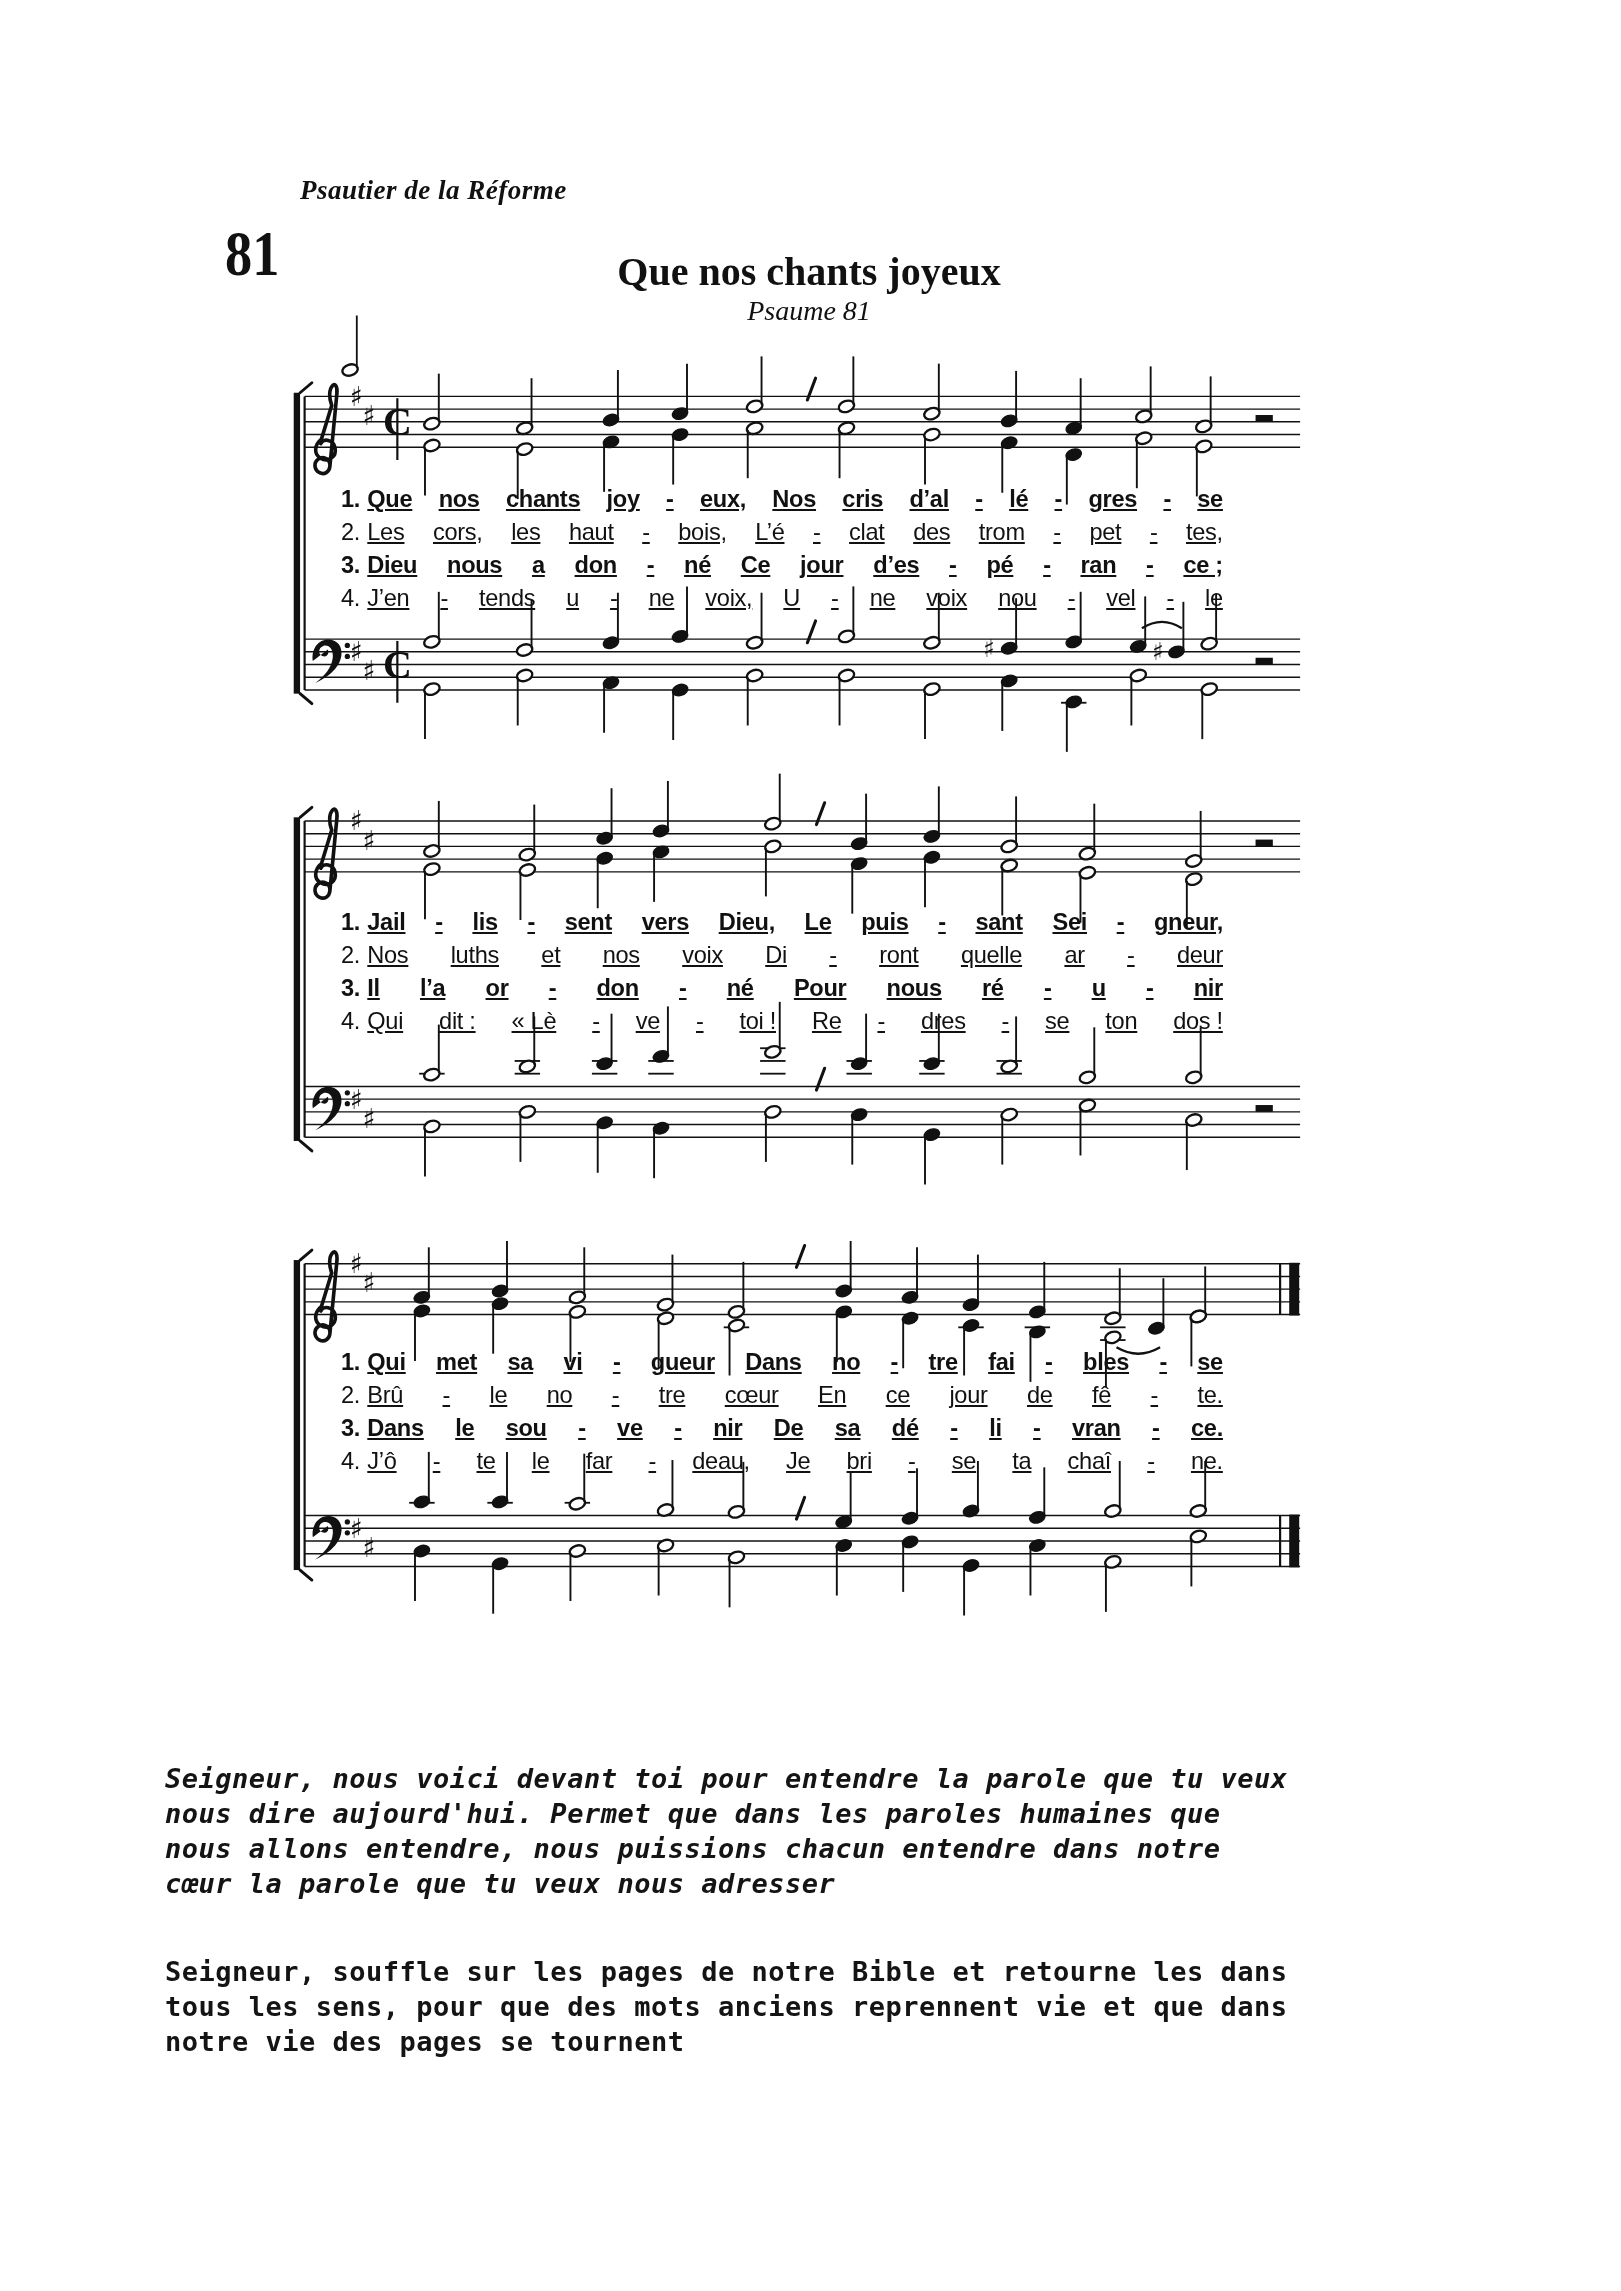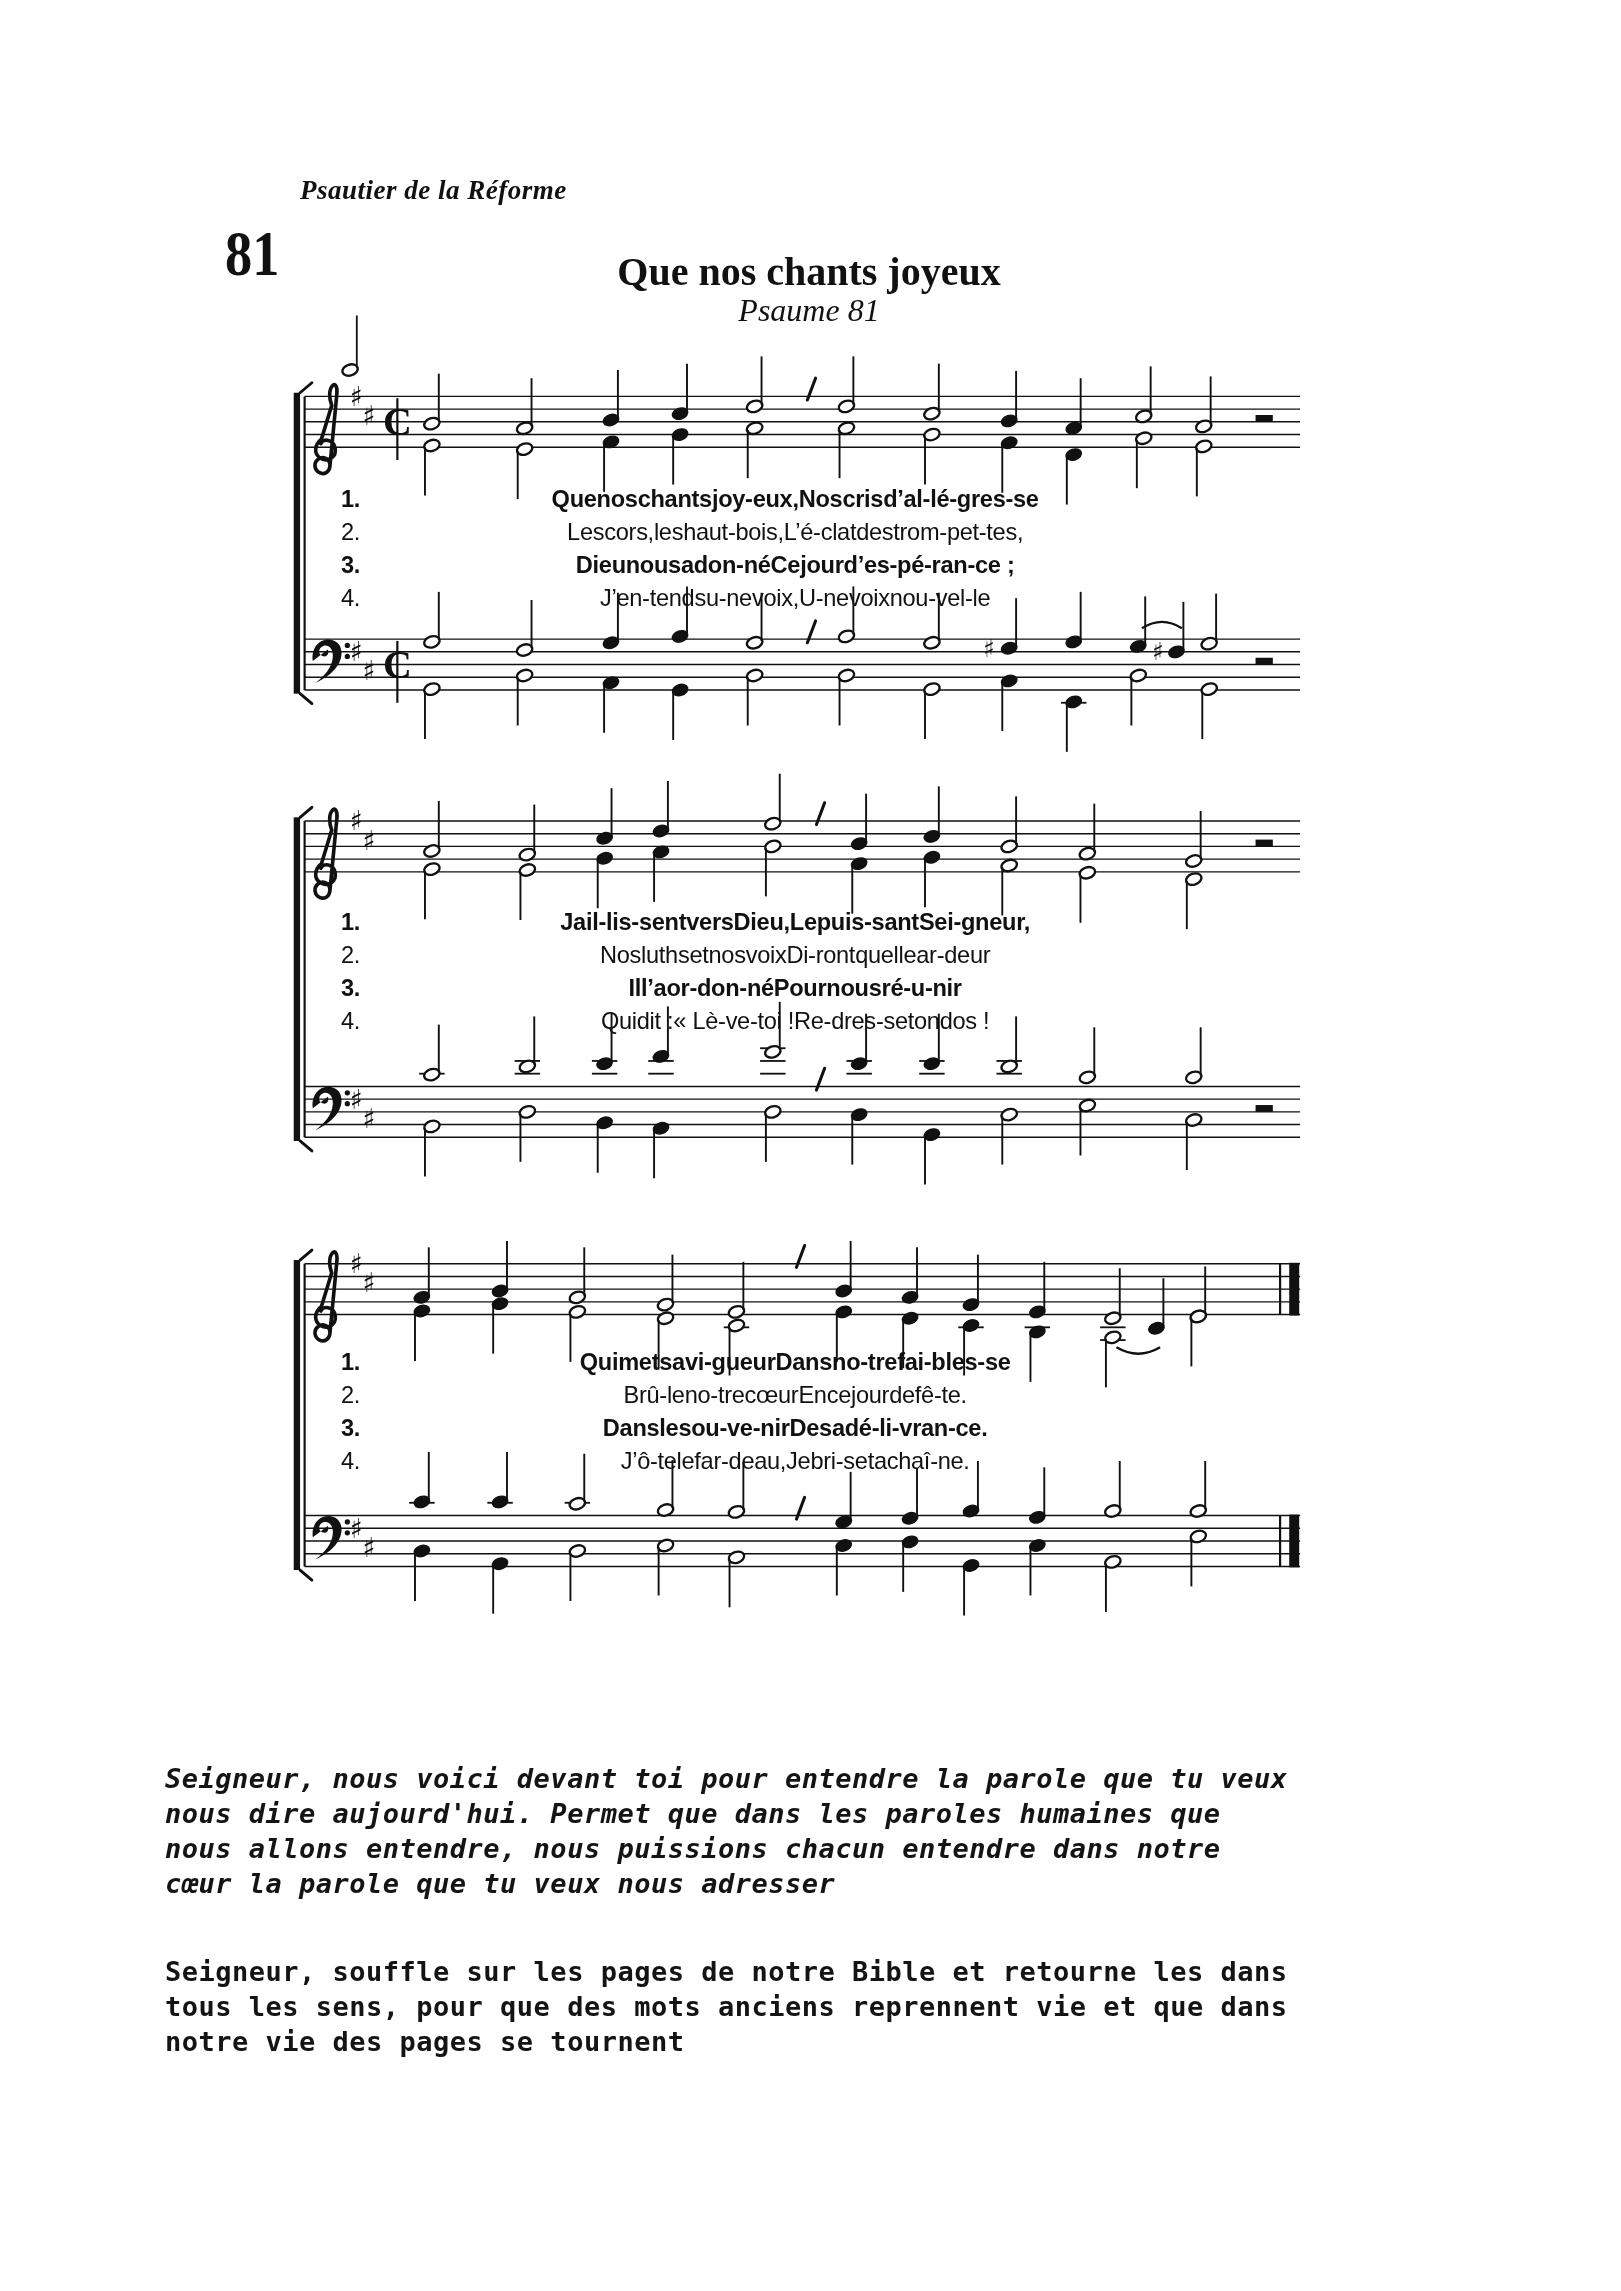--- a/index.html
+++ b/index.html
@@ -7,30 +7,30 @@
         font-family:"Liberation Sans", sans-serif;overflow:hidden;}
 
   .series{position:absolute;left:300px;top:175px;
           font-family:"Liberation Serif", serif;font-style:italic;font-weight:bold;
           font-size:27px;letter-spacing:0.5px;}
   .hymn-number{position:absolute;left:225px;top:222px;
           font-family:"Liberation Serif", serif;font-weight:bold;font-size:64px;
           transform:scaleX(0.85);transform-origin:left top;line-height:1;}
   .title-wrap{position:absolute;left:319px;top:251px;width:980px;text-align:center;}
   .score-title{font-family:"Liberation Serif", serif;font-weight:bold;font-size:40px;line-height:42px;}
-  .score-subtitle{font-family:"Liberation Serif", serif;font-style:italic;font-size:32px;line-height:31px;margin-top:1.8px;}
+  .score-subtitle{font-family:"Liberation Serif", serif;font-style:italic;font-size:28px;line-height:31px;margin-top:1.8px;}
 
   #score{position:absolute;left:0;top:0;}
 
   .lyrics{position:absolute;left:325px;width:898px;}
   .lyr-row{display:flex;align-items:baseline;height:33px;line-height:33px;
            font-size:23.6px;letter-spacing:-0.3px;white-space:nowrap;}
   .lyr-row.b{font-weight:bold;}
   .vnum{flex:none;width:35px;text-align:right;padding-right:7.3px;}
-  .toks{flex:1;display:flex;justify-content:center;}
+  .toks{flex:1;display:flex;justify-content:space-between;text-decoration:underline;}
   .tok{display:inline-block;}
 
   .prayer-heading{position:absolute;left:165px;top:1669px;
           font-family:"DejaVu Serif", serif;font-weight:bold;font-size:41px;line-height:1.2;}
   .para{position:absolute;left:165px;width:1291px;
         font-family:"DejaVu Sans Mono", monospace;font-weight:bold;
         font-size:27px;line-height:35px;letter-spacing:0.5px;white-space:pre-line;color:#141414;}
   .para1{top:1761px;}
   .para2{top:1954px;}
 </style>

